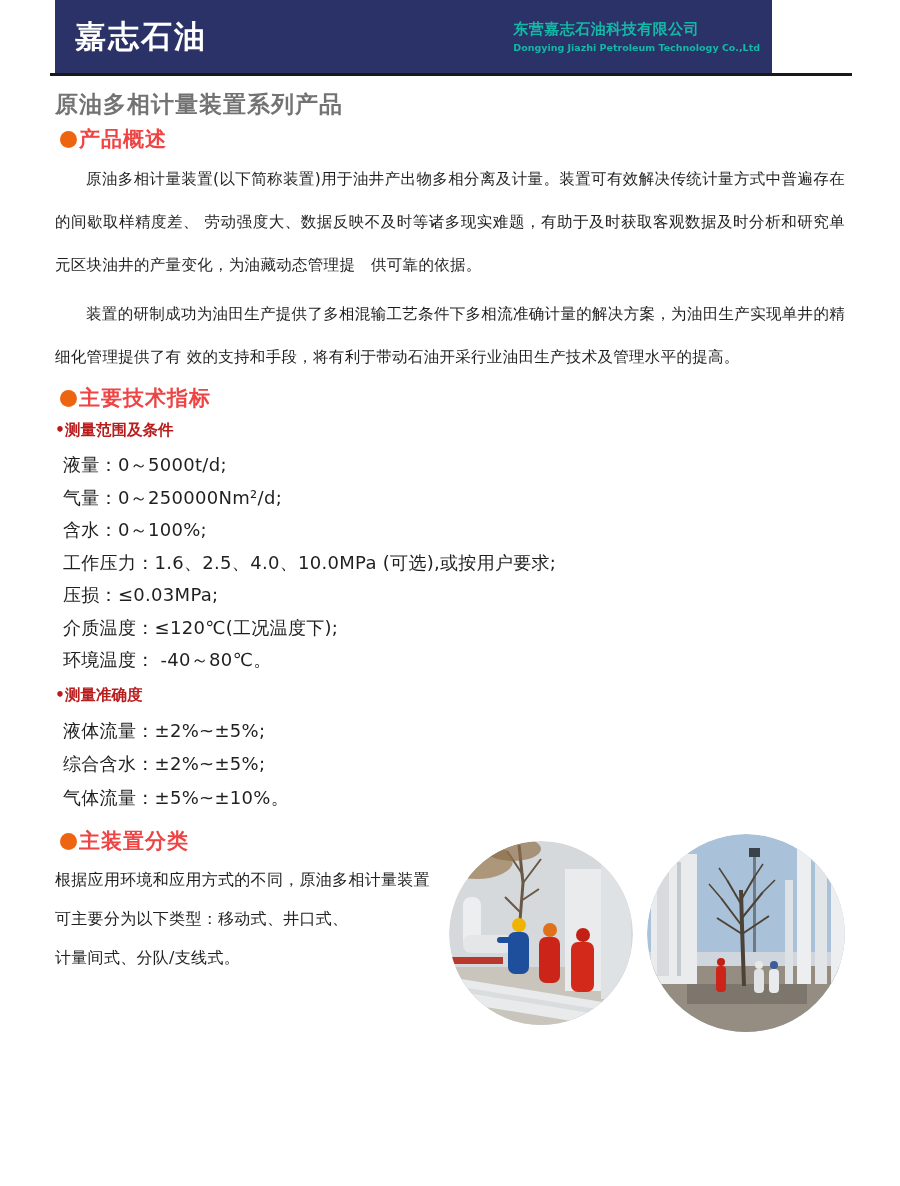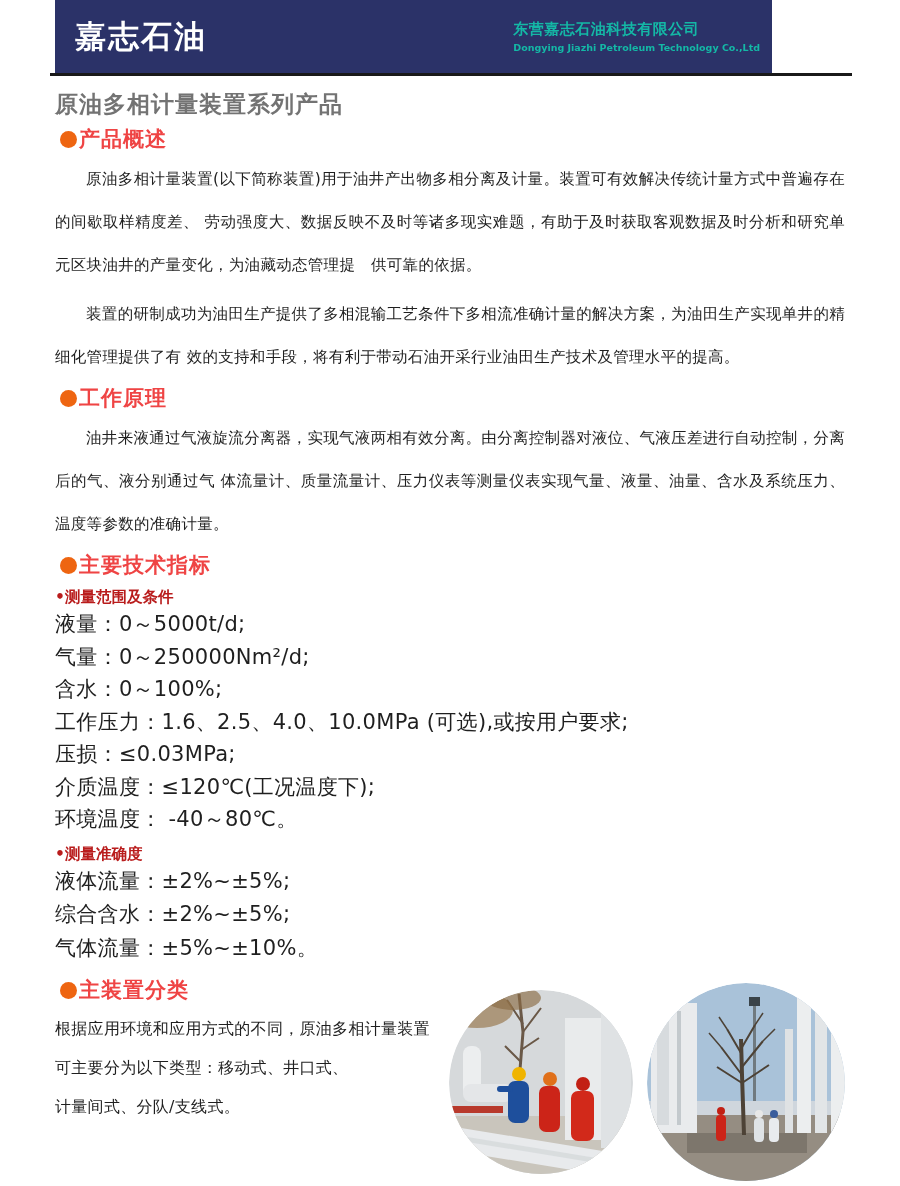--- a/index.html
+++ b/index.html
@@ -35,21 +35,21 @@
   .dot { width:17px; height:17px; border-radius:50%; background:#ee6511; flex:0 0 auto; margin-right:2px; }
   .m-overview { margin-top:24px; }
   .m-principle { margin-top:8px; }
   .m-specs { margin-top:10px;text-align:right; }
   p.body {
     font-size:15.5px; line-height:43px; text-align:justify; text-indent:2em;
     margin:0; letter-spacing:.3px;
   }
   p.body + p.body { margin-top:6px; }
   h3.sub { font-size:15.5px; font-weight:bold; margin:8px 0 0 0; color:#b91c1c; }
-  ul.spec { list-style:none; margin:0; padding:0; font-size:21px; letter-spacing:.3px; }
+  ul.spec { list-style:none; margin:8px; padding:0; font-size:18px; letter-spacing:.3px; }
   ul.spec-range li { line-height:32.5px; }
   ul.spec-acc  li { line-height:33.5px; }
 
   
   .classify { display:flex; margin-top:6px; }
   .cl-left { width:392px; flex:0 0 392px; }
   .cl-lines { font-size:16px; line-height:39px; letter-spacing:.3px; margin-top:4px; }
   .photos { display:flex; align-items:center; gap:14px; margin-top:12px; margin-left:auto; }
   .photo { border-radius:50%; overflow:hidden; flex:0 0 auto; }
 </style>
@@ -71,27 +71,20 @@
 
   <section>
     <h2 class="sec m-overview">
       <span class="dot"></span>
       <span>产品概述</span>
     </h2>
     <p class="body">原油多相计量装置(以下简称装置)用于油井产出物多相分离及计量。装置可有效解决传统计量方式中普遍存在的间歇取样精度差、 劳动强度大、数据反映不及时等诸多现实难题，有助于及时获取客观数据及时分析和研究单元区块油井的产量变化，为油藏动态管理提　供可靠的依据。</p>
     <p class="body">装置的研制成功为油田生产提供了多相混输工艺条件下多相流准确计量的解决方案，为油田生产实现单井的精细化管理提供了有 效的支持和手段，将有利于带动石油开采行业油田生产技术及管理水平的提高。</p>
   </section>
 
-  <section>
-    <h2 class="sec m-principle">
-      <span class="dot"></span>
-      <span>工作原理</span>
-    </h2>
-    <p class="body">油井来液通过气液旋流分离器，实现气液两相有效分离。由分离控制器对液位、气液压差进行自动控制，分离后的气、液分别通过气 体流量计、质量流量计、压力仪表等测量仪表实现气量、液量、油量、含水及系统压力、温度等参数的准确计量。</p>
-  </section>
 
   <section>
     <h2 class="sec m-specs">
       <span class="dot"></span>
       <span>主要技术指标</span>
     </h2>
 
     <h3 class="sub">•测量范围及条件</h3>
     <ul class="spec spec-range">
       <li>液量：0～5000t/d;</li>

